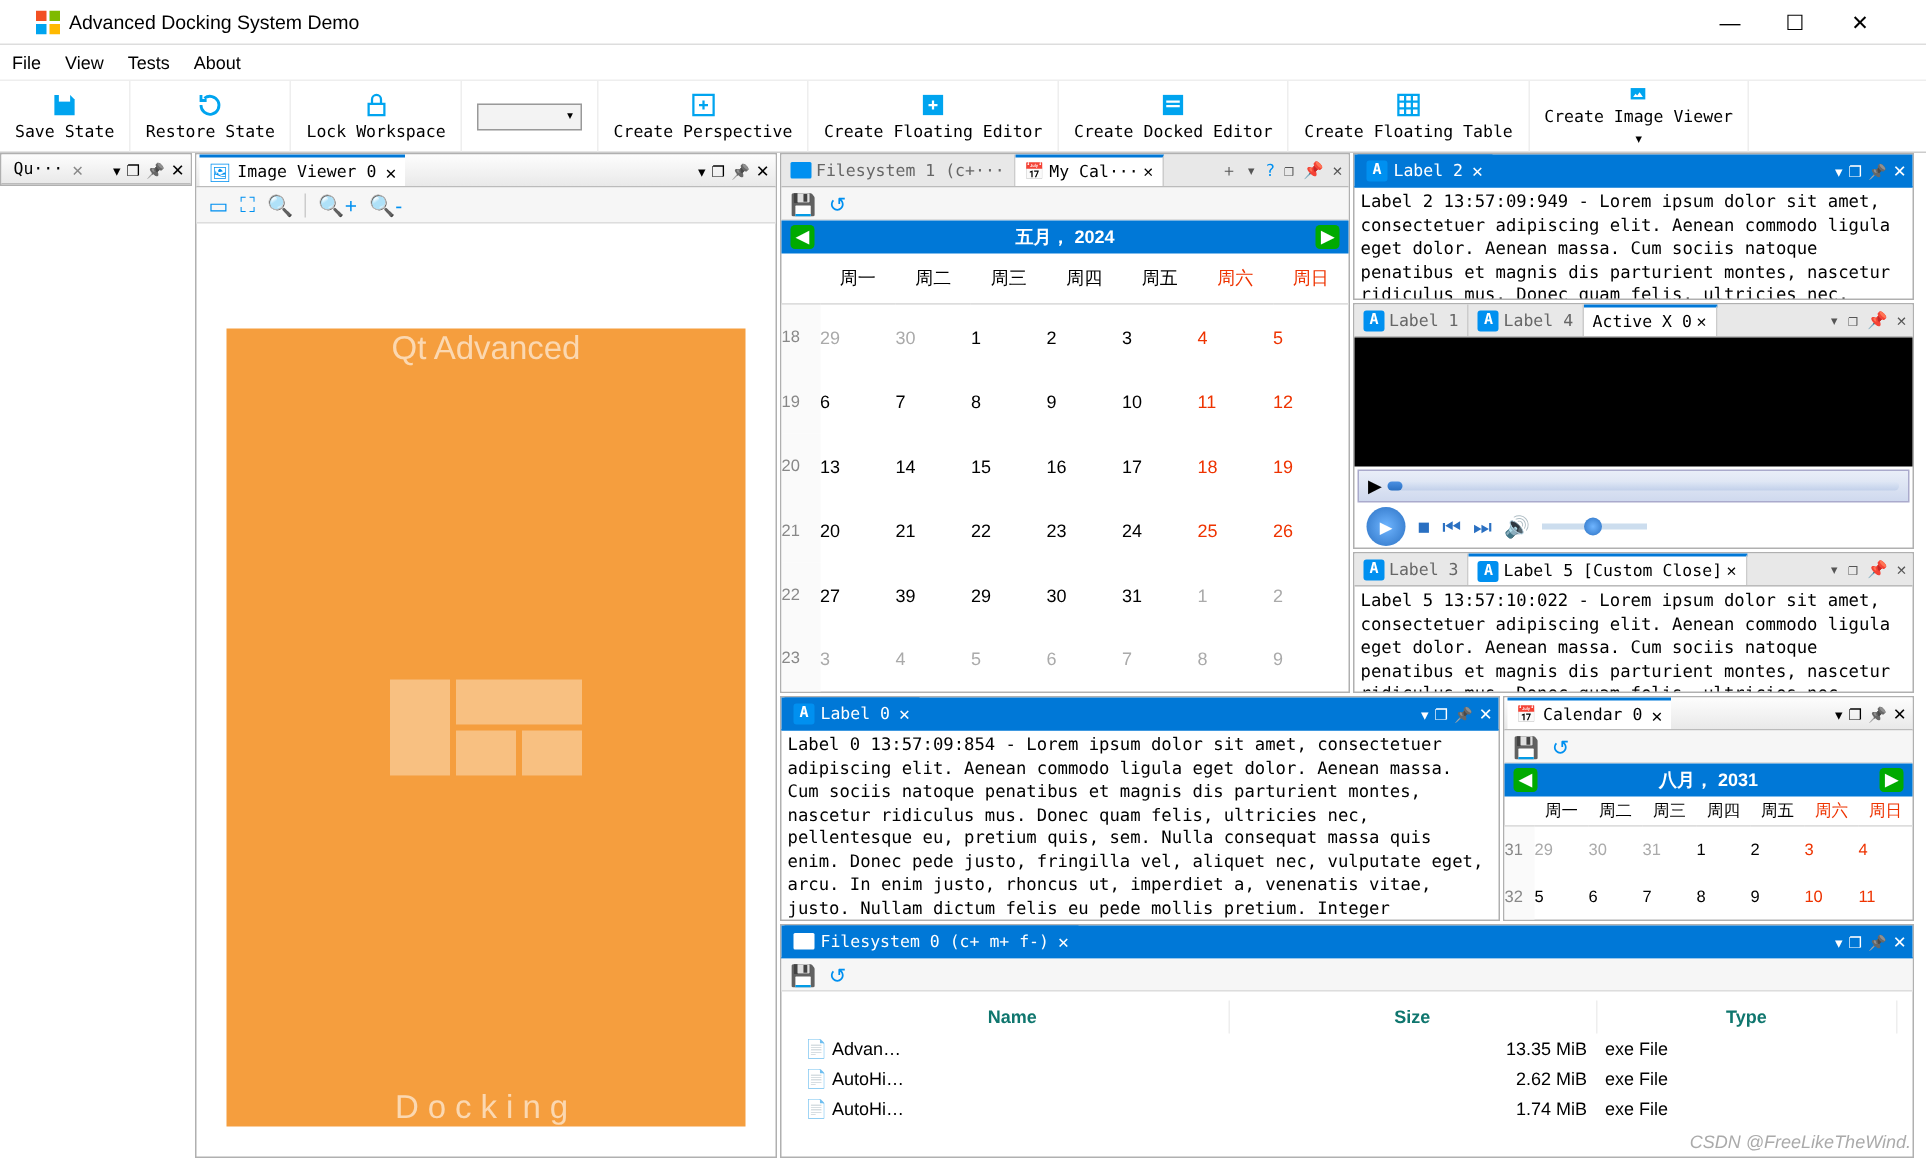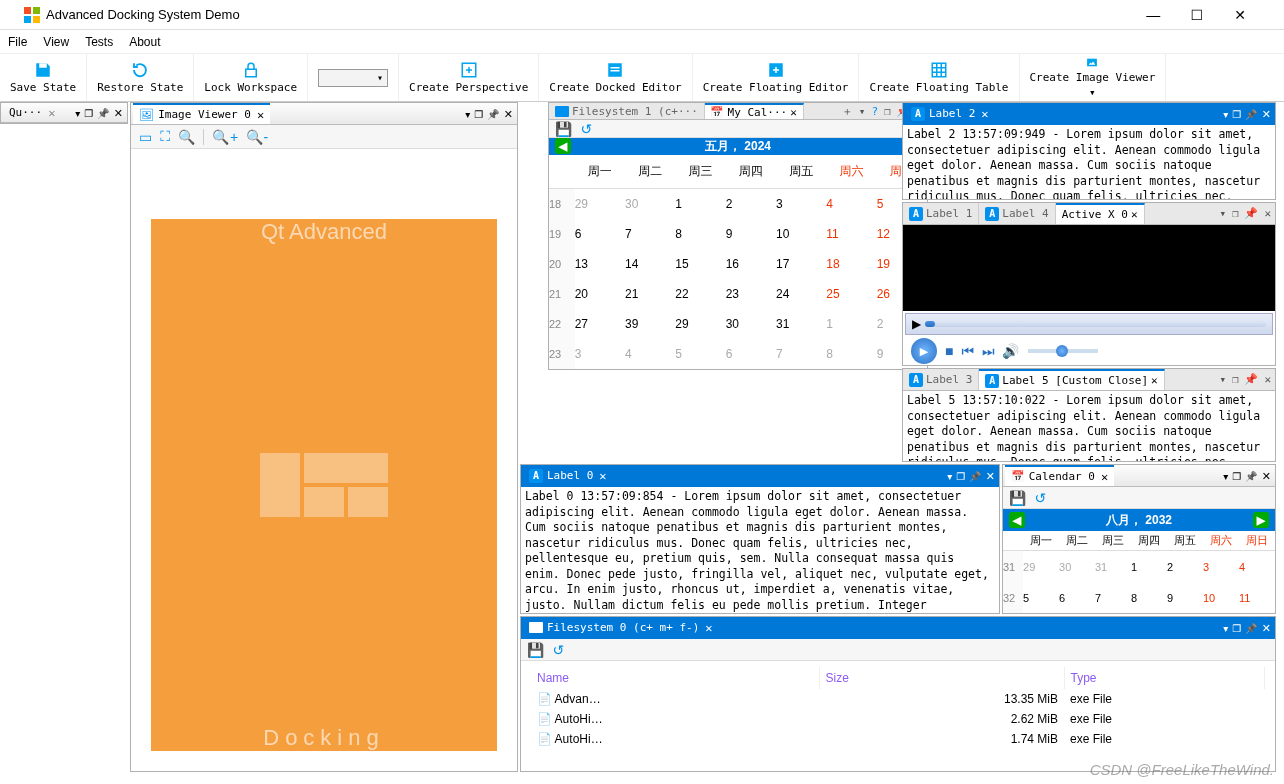--- a/index.html
+++ b/index.html
@@ -58,25 +58,25 @@
   .playerbar{ height:22px; background:linear-gradient(#e9eef8,#cfd9ee); border:1px solid #aac; margin:2px; display:flex; align-items:center; gap:4px; padding:0 6px;}
   .playerbar .track{ flex:1; height:6px; background:linear-gradient(#dfe7f5,#c2d0ea); border-radius:3px; position:relative;}
   .playerbar .prog{ position:absolute;left:0;top:0;height:100%;background:linear-gradient(#4a90e2,#2a70c2); border-radius:3px;}
   .mediactl{ height:28px; display:flex; align-items:center; gap:8px; padding:0 8px;}
   .mediactl .playbtn{ width:26px; height:26px; border-radius:50%; background:radial-gradient(#6fb5ff,#2a70c2); display:flex; align-items:center; justify-content:center; color:#fff; font-size:11px;}
   .mediactl .mbtn{ color:#2a70c2; font-size:14px;}
   .mediactl .vol{ width:70px; height:4px; background:#cde; position:relative;}
   .mediactl .vol::after{ content:""; position:absolute; left:40%; top:-4px; width:12px; height:12px; border-radius:50%; background:radial-gradient(#6fb5ff,#2a70c2);}
   .fslist{ padding:6px 10px;}
   .fslist table{ width:100%; border-collapse:collapse; font-size:12px;}
-  .fslist th{ text-align:left; padding:4px 6px; font-weight:normal; color:#8b5cf6;}
+  .fslist th{ text-align:center; padding:4px 6px; font-weight:bold; color:#0f766e;}
   .fslist td{ padding:3px 6px;}
   .colsep{ border-right:1px solid #eee;}
   .minical table.cal th, .minical table.cal td{ padding:2px 0; font-size:11px;}
-  .watermark{ position:absolute; right:10px; bottom:6px; color:rgba(100,100,100,.55); font-size:15px; font-style:italic;}
+  .watermark{ position:absolute; right:10px; bottom:16px; color:rgba(100,100,100,.55); font-size:12px; font-style:italic;}
   svg.ticon{ width:20px; height:18px; }
   .ficon2{color:#0090f0;font-size:12px;}
 </style>
 </head>
 <body>
 
 <div class="titlebar">
   <svg class="logo" viewBox="0 0 16 16">
       <rect width="7" height="7" fill="#f25022"></rect>
       <rect x="9" width="7" height="7" fill="#7fba00"></rect>
@@ -125,31 +125,31 @@
   <div class="tbtn">
       <svg class="ticon" viewBox="0 0 24 24">
         <rect x="3" y="3" width="18" height="18" fill="none" stroke="#00a4ef" stroke-width="2"></rect>
         <path stroke="#00a4ef" stroke-width="2" d="M12 8v8M8 12h8"></path>
       </svg>
       <span>Create Perspective</span>
     </div>
   <div class="tbtn">
       <svg class="ticon" viewBox="0 0 24 24">
         <rect x="3" y="3" width="18" height="18" fill="#00a4ef"></rect>
+        <path stroke="#fff" stroke-width="2" d="M12 8v8M8 12h8"></path>
+      </svg>
+      <span>Create Floating Editor</span>
+    </div>
+  <div class="tbtn">
+      <svg class="ticon" viewBox="0 0 24 24">
+        <rect x="3" y="3" width="18" height="18" fill="#00a4ef"></rect>
         <rect x="6" y="8" width="12" height="2" fill="#fff"></rect>
         <rect x="6" y="12" width="12" height="2" fill="#fff"></rect>
       </svg>
       <span>Create Docked Editor</span>
-    </div>
-  <div class="tbtn">
-      <svg class="ticon" viewBox="0 0 24 24">
-        <rect x="3" y="3" width="18" height="18" fill="#00a4ef"></rect>
-        <path stroke="#fff" stroke-width="2" d="M12 8v8M8 12h8"></path>
-      </svg>
-      <span>Create Floating Editor</span>
     </div>
   <div class="tbtn">
       <svg class="ticon" viewBox="0 0 24 24">
         <rect x="3" y="3" width="18" height="18" fill="none" stroke="#00a4ef" stroke-width="2"></rect>
         <path stroke="#00a4ef" stroke-width="2" d="M3 9h18M3 15h18M9 3v18M15 3v18"></path>
       </svg>
       <span>Create Floating Table</span>
     </div>
   <div class="tbtn"><svg class="ticon" viewBox="0 0 24 24">
         <rect x="3" y="5" width="18" height="14" fill="#00a4ef"></rect>
@@ -203,21 +203,21 @@
             <div class="tall"></div>
             <div class="wide"></div>
             <div></div>
             <div></div>
           </div>
         <div style="letter-spacing:6px">Docking</div>
       </div>
     </div>
   </div>
 
-  <div class="dock" style="left:548px; top:0; width:380px; height:268px;">
+  <div class="dock" style="left:520px; top:0; width:380px; height:360px;">
     <div class="supertabs">
       <div class="stab">
           <span class="ficon"></span>
           <span>Filesystem 1 (c+···</span>
         </div>
       <div class="stab active">
           <span>📅</span>
           <span>My Cal···</span>
           <span class="closex">✕</span>
         </div>
@@ -423,21 +423,21 @@
           <span class="pin"></span>
           <span class="close"></span>
         </div>
     </div>
     <div class="minibar">
         <span>💾</span>
         <span>↺</span>
       </div>
     <div class="calendar-head">
         <span class="navbtn">◀</span>
-        <span>八月， 2032</span>
+        <span>八月， 2031</span>
         <span class="navbtn">▶</span>
       </div>
     <table class="cal" id="cal-mini">
         <thead>
           <tr id="cal-mini-head">
             <th></th>
             <th>周一</th>
             <th>周二</th>
             <th>周三</th>
             <th>周四</th>

